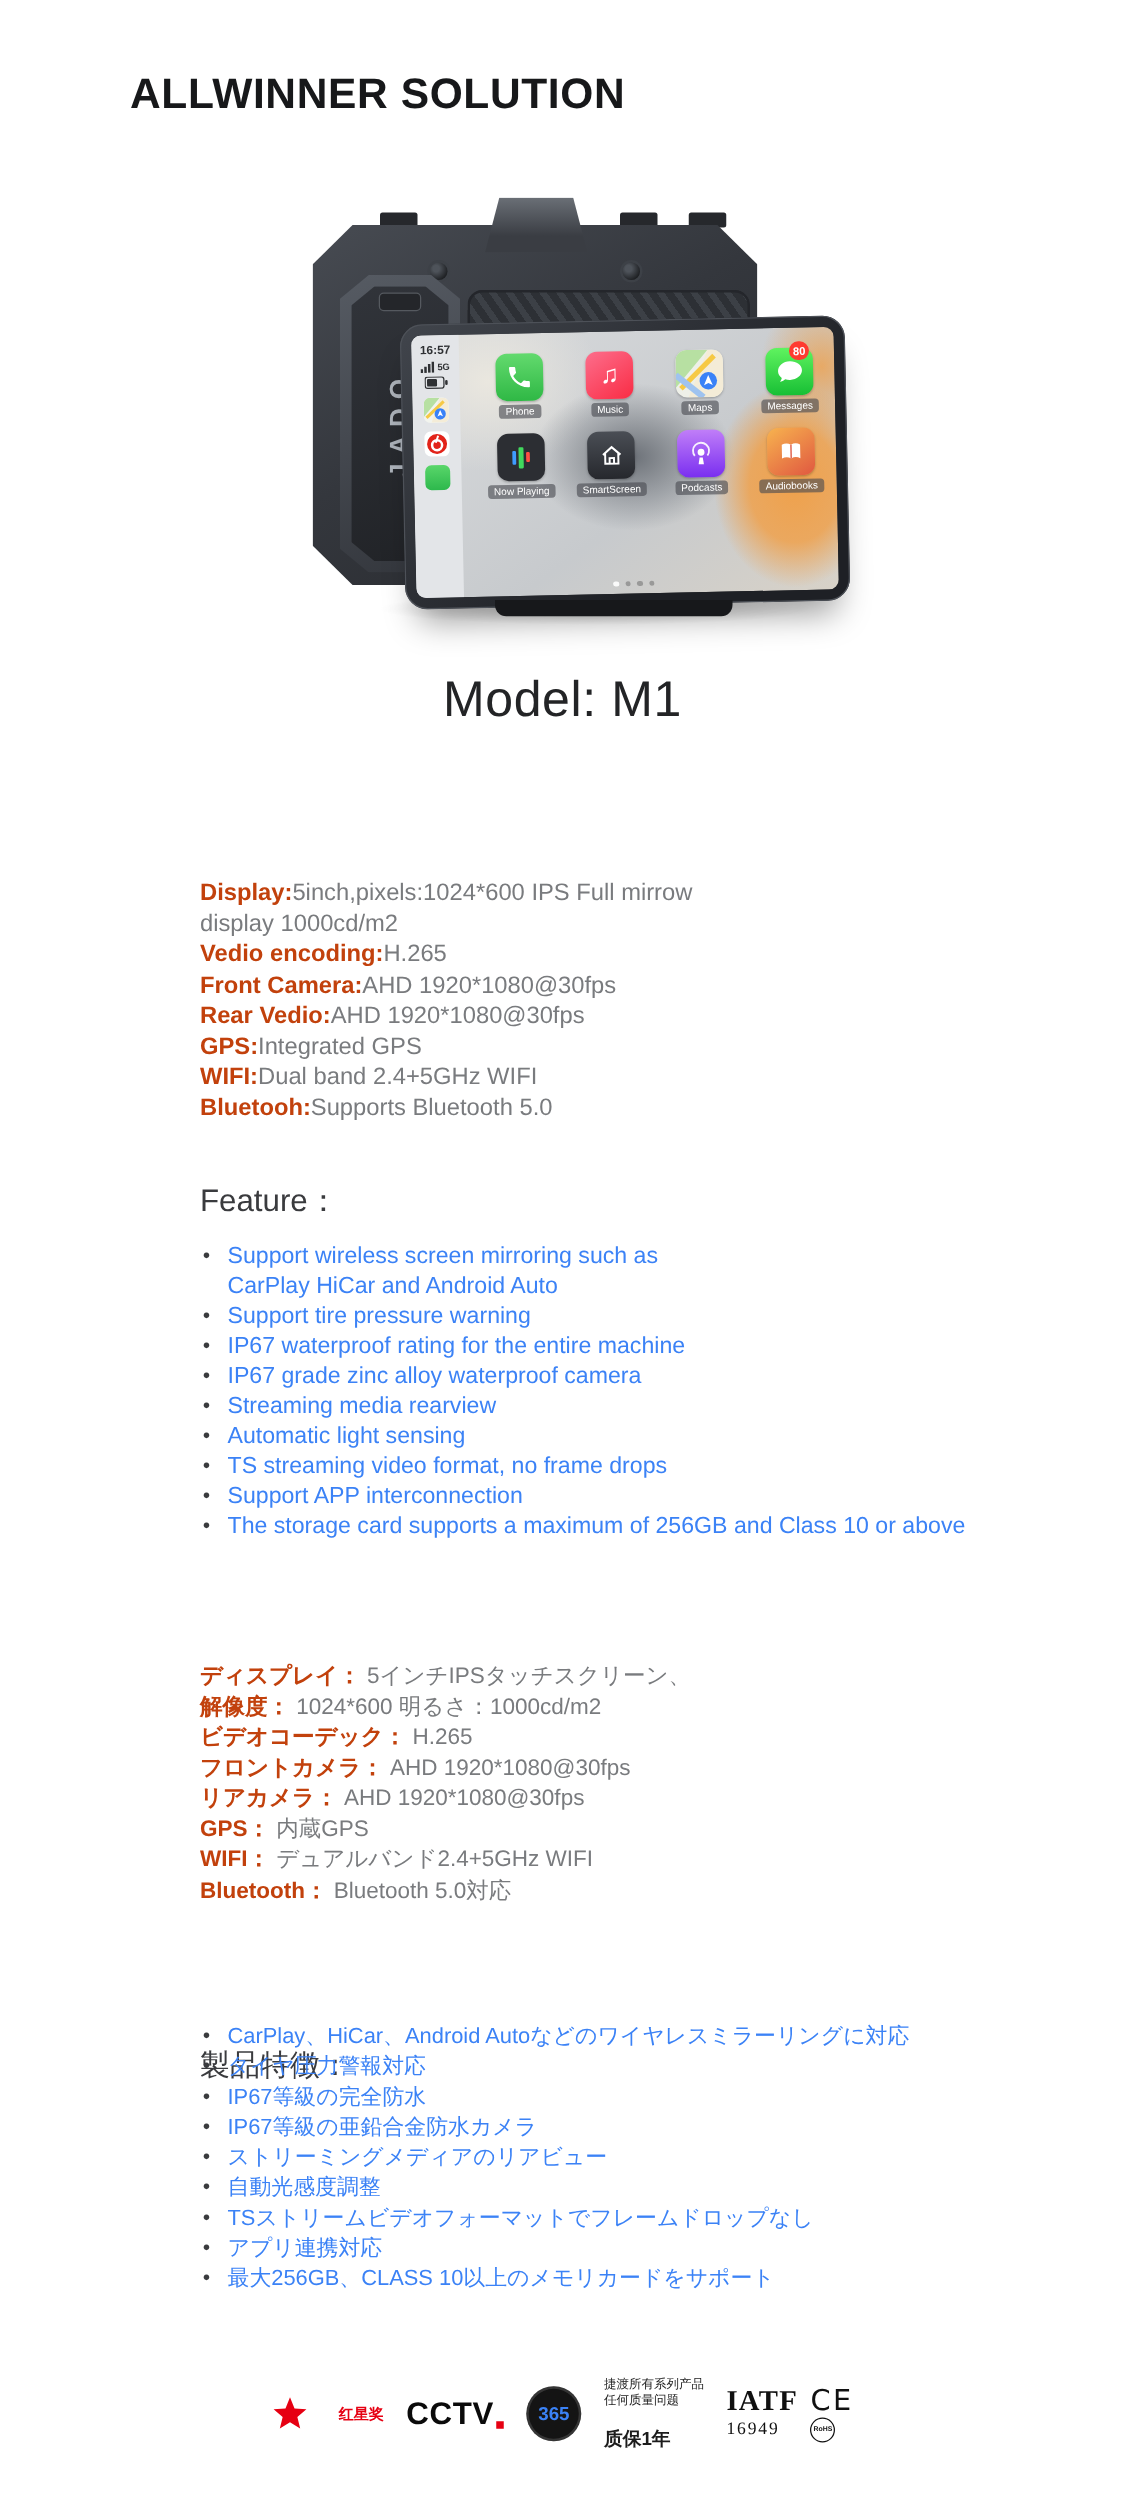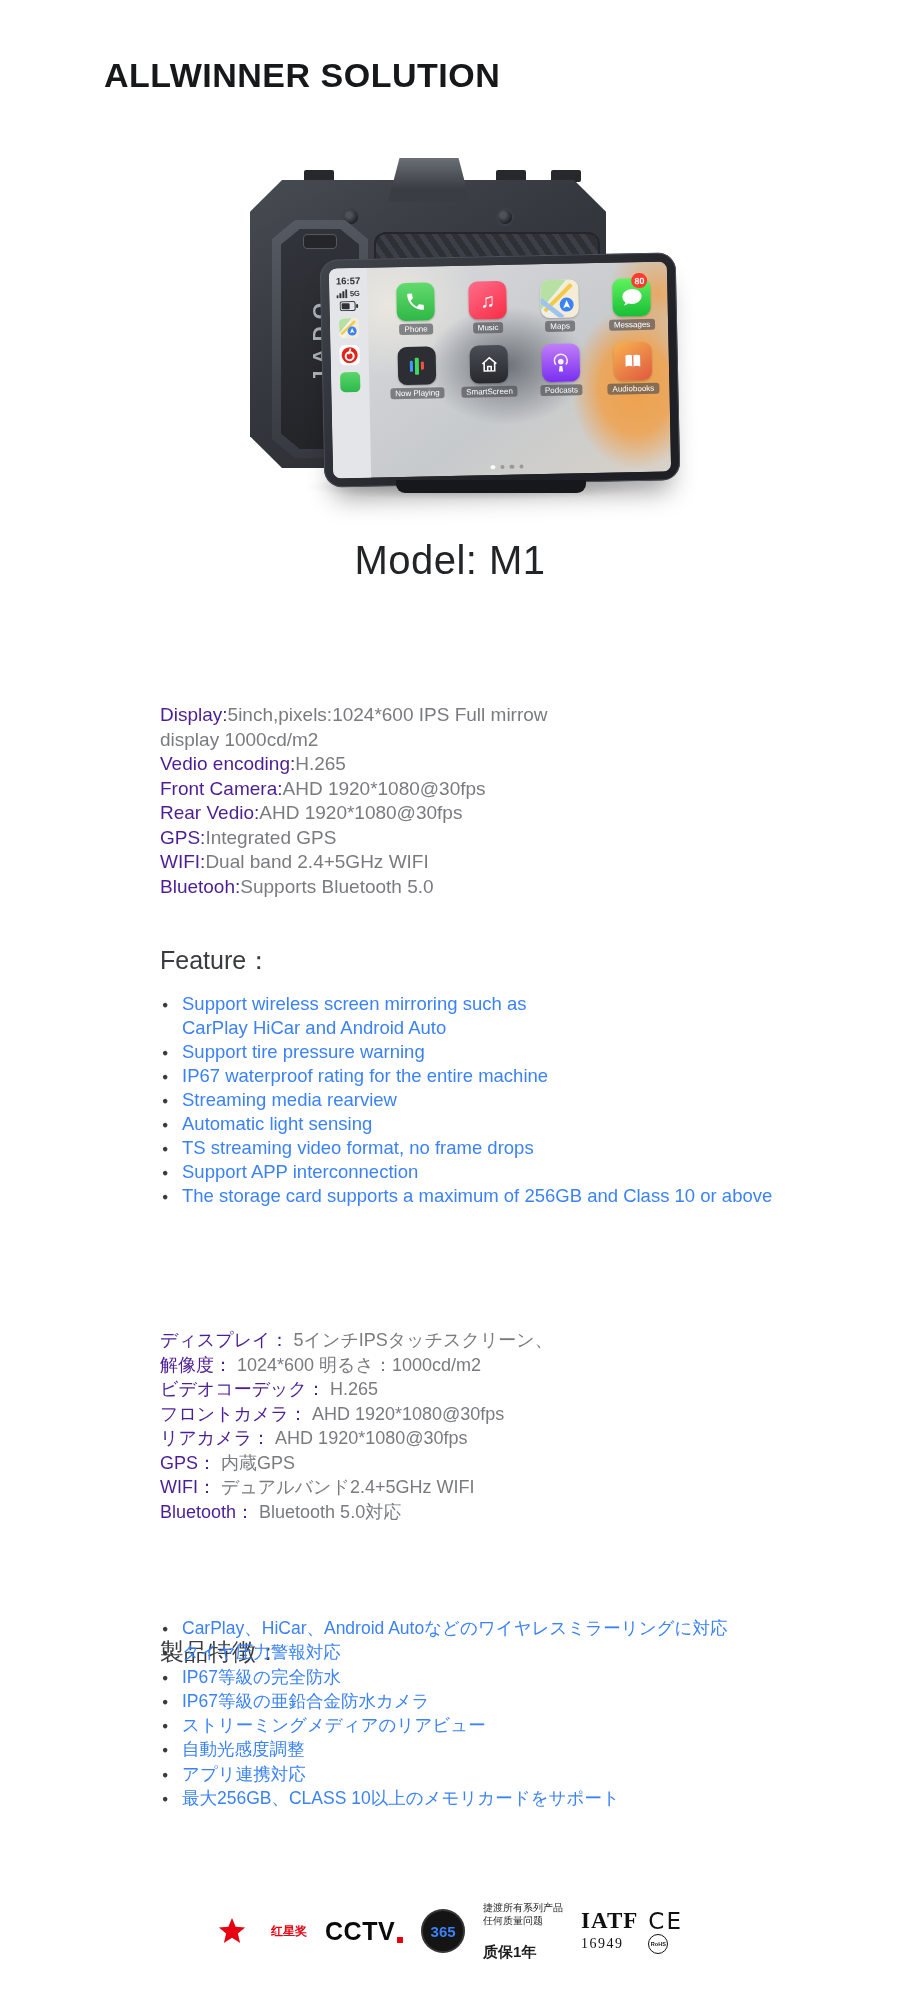--- a/index.html
+++ b/index.html
@@ -89,21 +89,21 @@
 
   
   .model-title { position:absolute; left:0; top:538px; width:100%; text-align:center; font-size:40px;
     font-weight:400; color:#232426; letter-spacing:.5px; }
 
   
   .specs { position:absolute; left:112px; width:430px; font-size:19px; line-height:24.5px; }
   .specs-en { top:703px; }
   .specs-jp { top:1328px; width:540px; font-size:18px; }
   .spec-line { white-space:pre-line; }
-  .spec-label { font-weight:400; color:#4c1d95; }
+  .spec-label { font-weight:700; color:#c2410c; }
   .spec-value { color:#797b7e; }
   .specs-jp .spec-label { margin-right:5px; }
 
   .section-heading { position:absolute; left:112px; color:#3a3b3e; font-weight:400; }
   .heading-en { top:944px; font-size:25px; }
   .heading-jp { top:1636px; font-size:24px; }
 
   .bullets { position:absolute; left:112px; width:650px; list-style:none; color:#3b82f6; }
   .bullets-en { top:992px; font-size:18.5px; line-height:24px; }
   .bullets-jp { top:1616px; font-size:17.5px; line-height:24.3px; }
@@ -296,20 +296,21 @@
     <div class="spec-line"><b class="spec-label">WIFI:</b><span class="spec-value">Dual band 2.4+5GHz WIFI</span></div>
     <div class="spec-line"><b class="spec-label">Bluetooh:</b><span class="spec-value">Supports Bluetooth 5.0</span></div>
   </div>
 
   <div class="section-heading heading-en">Feature：</div>
   <ul class="bullets bullets-en">
     <li>Support wireless screen mirroring such as
 CarPlay HiCar and Android Auto</li>
     <li>Support tire pressure warning</li>
     <li>IP67 waterproof rating for the entire machine</li>
+    <li>IP67 grade zinc alloy waterproof camera</li>
     <li>Streaming media rearview</li>
     <li>Automatic light sensing</li>
     <li>TS streaming video format, no frame drops</li>
     <li>Support APP interconnection</li>
     <li>The storage card supports a maximum of 256GB and Class 10 or above</li>
   </ul>
 
   <div class="specs specs-jp">
     <div class="spec-line"><b class="spec-label">ディスプレイ：</b><span class="spec-value">5インチIPSタッチスクリーン、</span></div>
     <div class="spec-line"><b class="spec-label">解像度：</b><span class="spec-value">1024*600 明るさ：1000cd/m2</span></div>
@@ -322,20 +323,21 @@
   </div>
 
   <div class="section-heading heading-jp">製品特徴：</div>
   <ul class="bullets bullets-jp">
     <li>CarPlay、HiCar、Android Autoなどのワイヤレスミラーリングに対応</li>
     <li>タイヤ圧力警報対応</li>
     <li>IP67等級の完全防水</li>
     <li>IP67等級の亜鉛合金防水カメラ</li>
     <li>ストリーミングメディアのリアビュー</li>
     <li>自動光感度調整</li>
+    <li>TSストリームビデオフォーマットでフレームドロップなし</li>
     <li>アプリ連携対応</li>
     <li>最大256GB、CLASS 10以上のメモリカードをサポート</li>
   </ul>
 
   <div class="footer">
     <div class="award">
       <svg width="30" height="30" viewBox="0 0 24 24">
         <polygon points="12,1.5 14.9,8.6 22.5,9.1 16.7,14 18.5,21.5 12,17.4 5.5,21.5 7.3,14 1.5,9.1 9.1,8.6" fill="#e60012"></polygon>
       </svg>
       <span class="award-text">红星奖</span>

